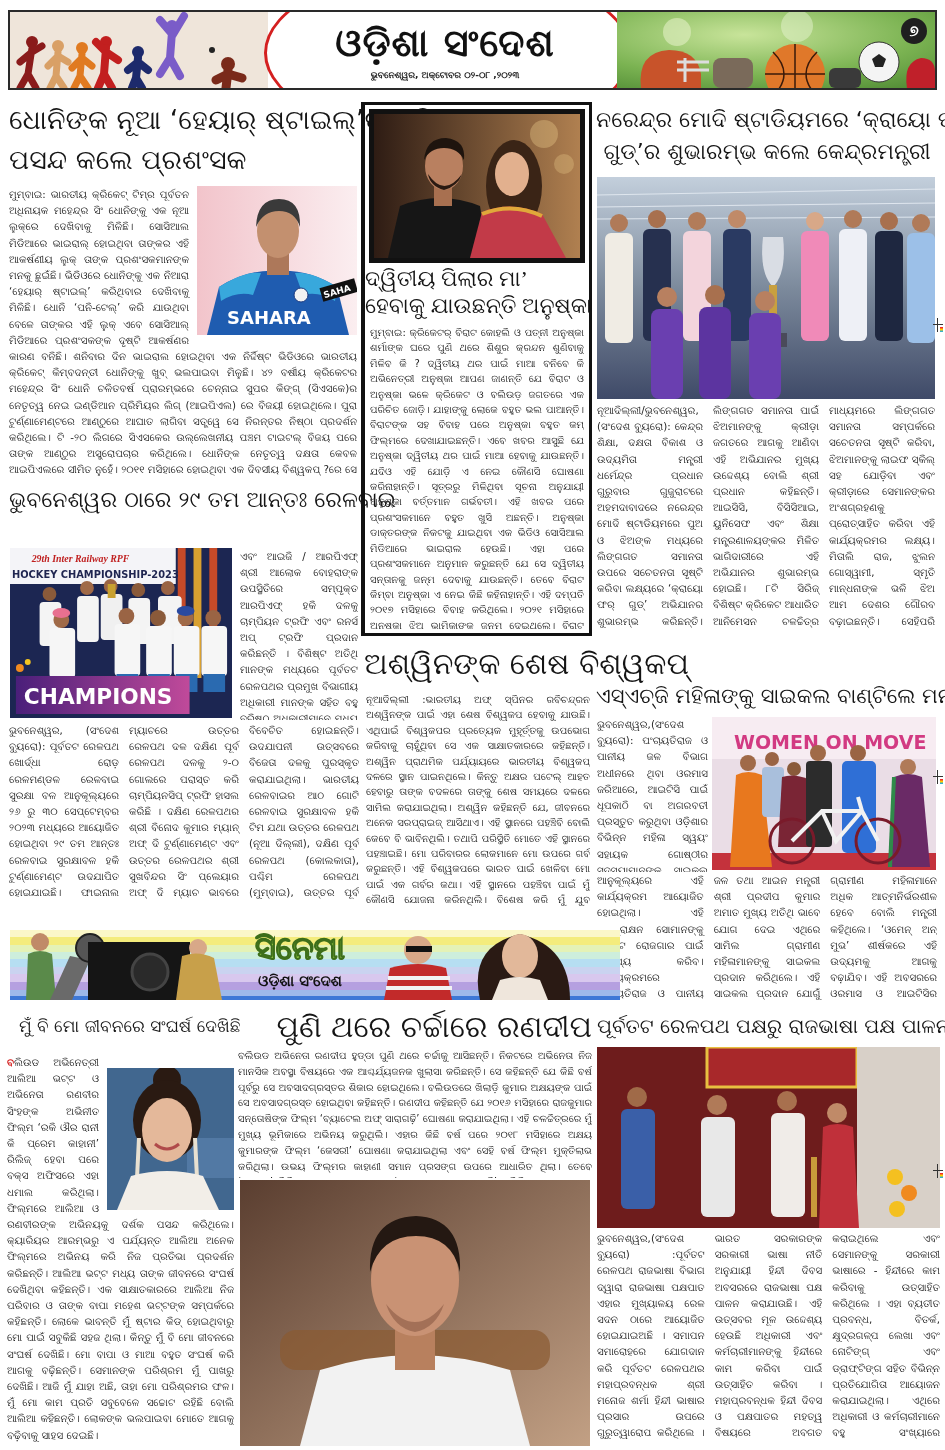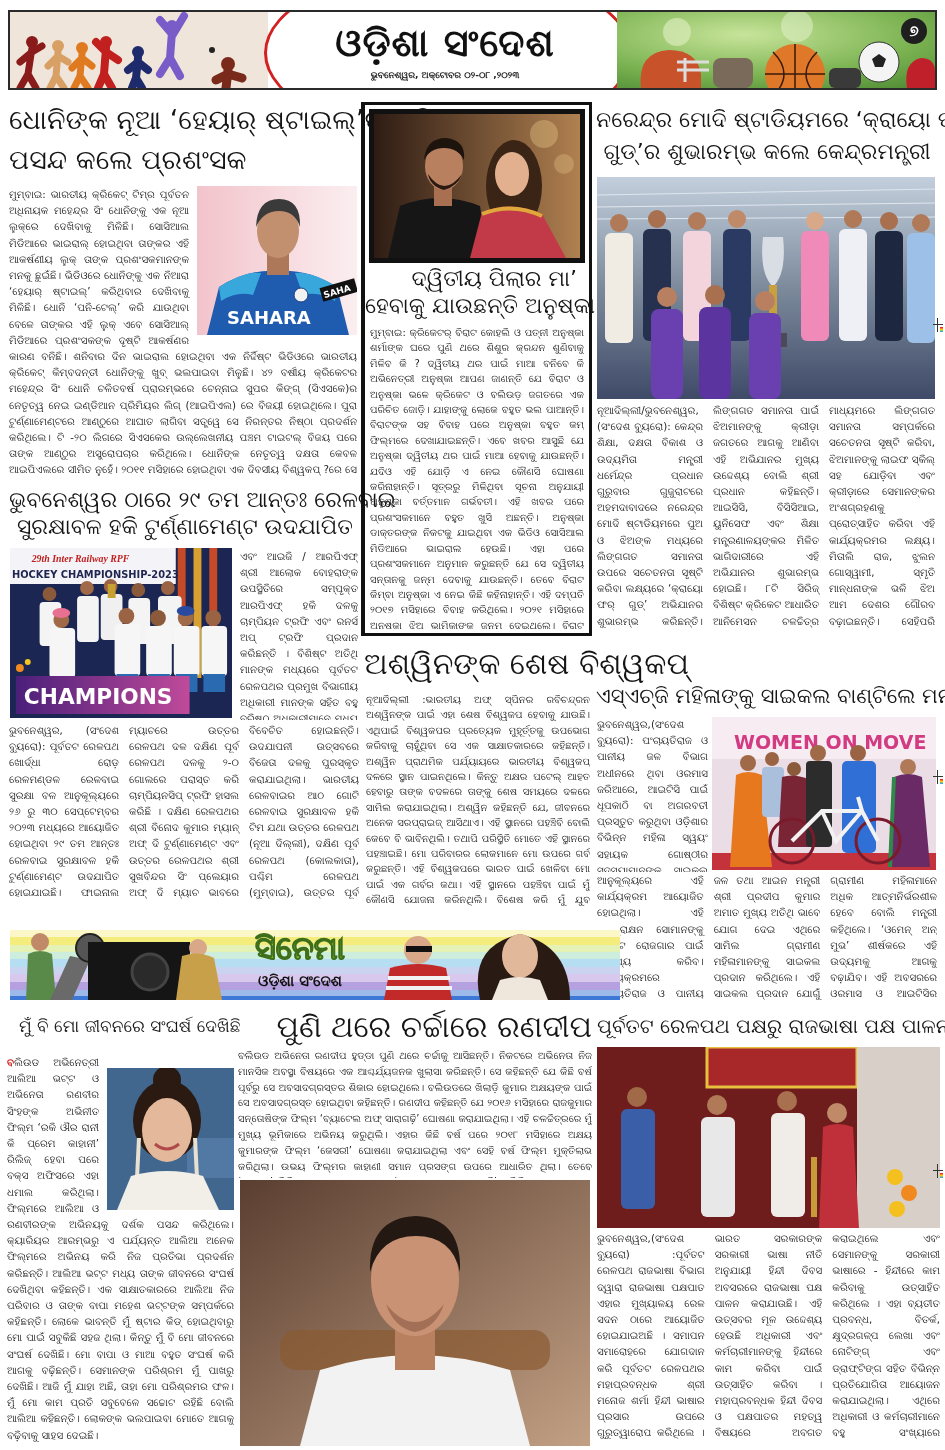--- a/index.html
+++ b/index.html
@@ -21,21 +21,21 @@
                    border-radius:50%; background:#fff; }
   #masthead-title { position:absolute; left:258px; top:8px; width:354px; text-align:center; font-size:38px; font-weight:bold;
                     letter-spacing:1px; color:#111; line-height:46px; }
   #masthead-date { position:absolute; left:258px; top:58px; width:354px; text-align:center; font-size:9px; color:#222;font-weight:bold; }
   #page-number { position:absolute; right:8px; top:6px; width:26px; height:26px; border-radius:50%; background:#1f1f1f;
                  color:#fff; font-size:15px; line-height:26px; text-align:center; font-weight:bold; }
 
   
   #anushka-box { left:361px; top:102px; width:224px; height:528px; border:3px solid #111; border-left-width:4px; }
   #anushka-photo { position:absolute; left:4px; top:4px; width:206px; height:144px; border:5px solid #111; }
-  #anushka-headline { position:absolute; left:0; top:160px; width:212px; text-align:right; font-size:22px; line-height:27px; }
+  #anushka-headline { position:absolute; left:0; top:160px; width:212px; text-align:left; font-size:22px; line-height:27px;font-family:Liberation Serif, serif; }
   #anushka-body { position:absolute; left:5px; top:220px; width:214px; height:304px; font-size:10px; line-height:15.4px; }
 
   .float-right { float:right; margin:0 0 4px 8px; }
 
   .crop-mark { position:absolute; width:10px; height:14px; }
   .crop-mark .h { position:absolute; left:0; top:6px; width:10px; height:1px; background:#333; }
   .crop-mark .v { position:absolute; left:4px; top:0; width:1px; height:14px; background:#333; }
   .crop-mark .c { position:absolute; left:7px; top:9px; width:3px; height:5px; background:linear-gradient(#e03,#fc0,#0af); }
 
   #cinema-banner { left:10px; top:926px; width:610px; height:74px; overflow:hidden;
@@ -131,21 +131,20 @@
           <rect x="124" y="100" width="36" height="14" fill="#111"></rect>
           <text x="126" y="111" font-size="9" font-weight="bold" fill="#fff" font-family="DejaVu Sans, sans-serif">SAHA</text>
         </g>
       </svg>
     </div>
     <span>ମୁମ୍ବାଇ: ଭାରତୀୟ କ୍ରିକେଟ୍ ଟିମ୍‌ର ପୂର୍ବତନ ଅଧିନାୟକ ମହେନ୍ଦ୍ର ସିଂ ଧୋନିଙ୍କୁ ଏକ ନୂଆ ଲୁକ୍‌ରେ ଦେଖିବାକୁ ମିଳିଛି। ସୋସିଆଲ ମିଡିଆରେ ଭାଇରାଲ୍ ହୋଇଥିବା ତାଙ୍କର ଏହି ଆକର୍ଷଣୀୟ ଲୁକ୍ ତାଙ୍କ ପ୍ରଶଂସକମାନଙ୍କ ମନକୁ ଛୁଇଁଛି। ଭିଡିଓରେ ଧୋନିଙ୍କୁ ଏକ ନିଆରା ‘ହେୟାର୍ ଷ୍ଟାଇଲ୍’ କରିଥିବାର ଦେଖିବାକୁ ମିଳିଛି। ଧୋନି ‘ପନି-ଟେଲ୍’ କରି ଯାଉଥିବା ବେଳେ ତାଙ୍କର ଏହି ଲୁକ୍ ଏବେ ସୋସିଆଲ୍ ମିଡିଆରେ ପ୍ରଶଂସକଙ୍କ ଦୃଷ୍ଟି ଆକର୍ଷଣର କାରଣ ବନିଛି। ଶନିବାର ଦିନ ଭାଇରାଲ ହୋଇଥିବା ଏକ ନିର୍ଦ୍ଦିଷ୍ଟ ଭିଡିଓରେ ଭାରତୀୟ କ୍ରିକେଟ୍ କିମ୍ବଦନ୍ତୀ ଧୋନିଙ୍କୁ ଖୁବ୍ ଭଲପାଇବା ମିଳୁଛି। ୪୨ ବର୍ଷୀୟ କ୍ରିକେଟର ମହେନ୍ଦ୍ର ସିଂ ଧୋନି ଚଳିତବର୍ଷ ପ୍ରାରମ୍ଭରେ ଚେନ୍ନାଇ ସୁପର କିଙ୍ଗ୍ (ସିଏସକେ)ର ନେତୃତ୍ୱ ନେଇ ଇଣ୍ଡିଆନ ପ୍ରିମିୟର ଲିଗ୍ (ଆଇପିଏଲ) ରେ ବିଜୟୀ ହୋଇଥିଲେ। ପୁରା ଟୁର୍ଣ୍ଣାମେଣ୍ଟରେ ଆଣ୍ଠୁରେ ଆଘାତ ଲାଗିବା ସତ୍ତ୍ୱେ ସେ ନିରନ୍ତର ନିଷ୍ଠା ପ୍ରଦର୍ଶନ କରିଥିଲେ। ଟି -୨୦ ଲିଗରେ ସିଏସକେର ଉଲ୍ଲେଖନୀୟ ପଞ୍ଚମ ଟାଇଟଲ୍ ବିଜୟ ପରେ ତାଙ୍କ ଆଣ୍ଠୁର ଅସ୍ତ୍ରୋପଚାର କରିଥିଲେ। ଧୋନିଙ୍କ ନେତୃତ୍ୱ ଦକ୍ଷତା କେବଳ ଆଇପିଏଲରେ ସୀମିତ ନୁହେଁ। ୨୦୧୧ ମସିହାରେ ହୋଇଥିବା ଏକ ଦିବସୀୟ ବିଶ୍ୱକପ୍ ?ରେ ସେ ଭାରତୀୟ ଦଳର ଅଧିନାୟକତ୍ୱ କରିଥିଲେ, ଯାହାକି ଶେଷ ଥର ପାଇଁ ଭାରତରେ ହୋଇଥିଲା। ଭାରତରେ ହେବାକୁ ଥିବା ବିଶ୍ୱକପ ଯେତିକି ପାଖେଇ ଆସୁଛି, ସମସ୍ତଙ୍କ ଆଖି ରୋହିତ ଶର୍ମାଙ୍କ ଆଡକୁ ମୁହାଁଇଛି, ଯିଏକି ଧୋନିଙ୍କ ପଦାଙ୍କ ଅନୁସରଣ କରିବାକୁ ଚେଷ୍ଟା କରୁଛନ୍ତି।</span>
   </div>
 
   <div class="abs hl" style="left:9px; top:486px; width:352px; font-size:22px; line-height:27px; text-align:center;">
     <span class="hl-line">ଭୁବନେଶ୍ୱର ଠାରେ ୨୯ ତମ ଆନ୍ତଃ ରେଳବାଇ</span>
-    <span class="hl-line">ସୁରକ୍ଷାବଳ ହକି ଟୁର୍ଣ୍ଣାମେଣ୍ଟ ଉଦଯାପିତ</span>
   </div>
   <div class="abs photo" style="left:10px; top:548px; width:222px; height:170px;">
     <svg viewBox="0 0 225 170" preserveAspectRatio="none">
       <rect width="225" height="170" fill="#1c2652"></rect>
       <rect x="170" y="0" width="8" height="130" fill="#c64a28"></rect>
       <rect x="186" y="0" width="8" height="130" fill="#d8a030"></rect>
       <rect x="202" y="0" width="8" height="130" fill="#c64a28"></rect>
       <rect x="0" y="0" width="168" height="36" fill="#f4f4f8"></rect>
       <text x="22" y="14" font-size="10" font-style="italic" font-weight="bold" fill="#c02020" font-family="Liberation Serif, serif">29th Inter Railway RPF</text>
       <text x="2" y="30" font-size="10" font-weight="bold" fill="#1f2550" font-family="DejaVu Sans, sans-serif">HOCKEY CHAMPIONSHIP-2023</text>

